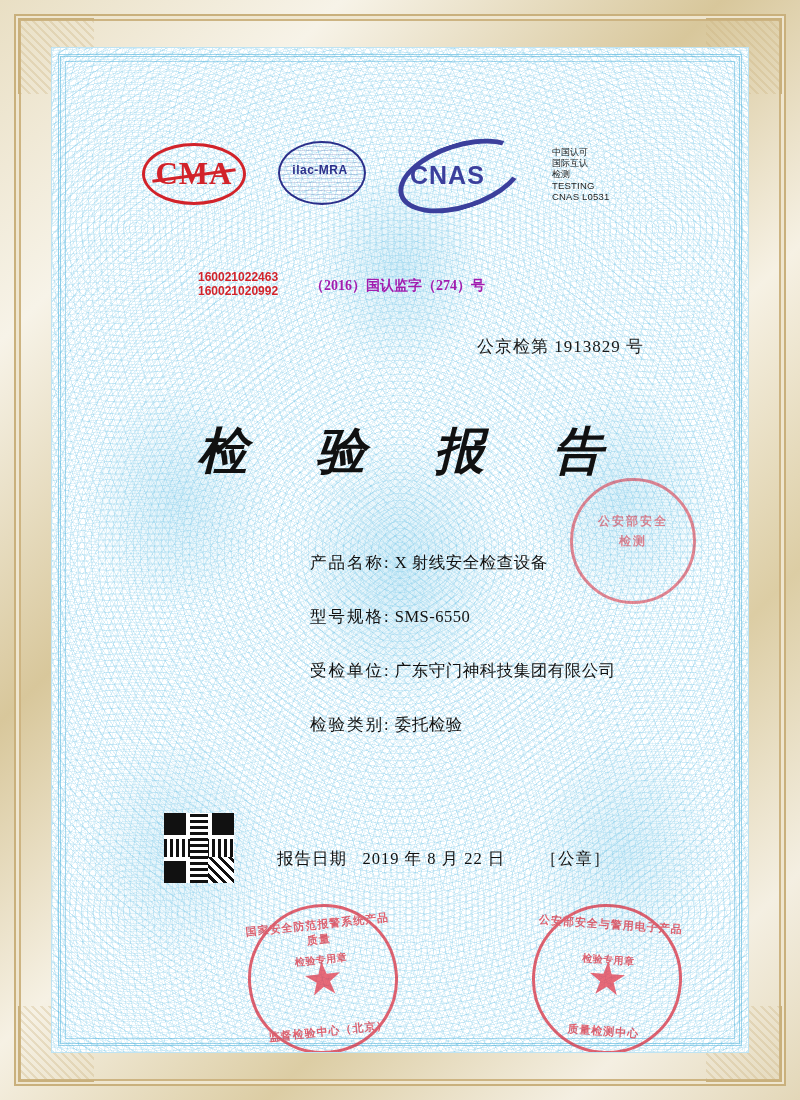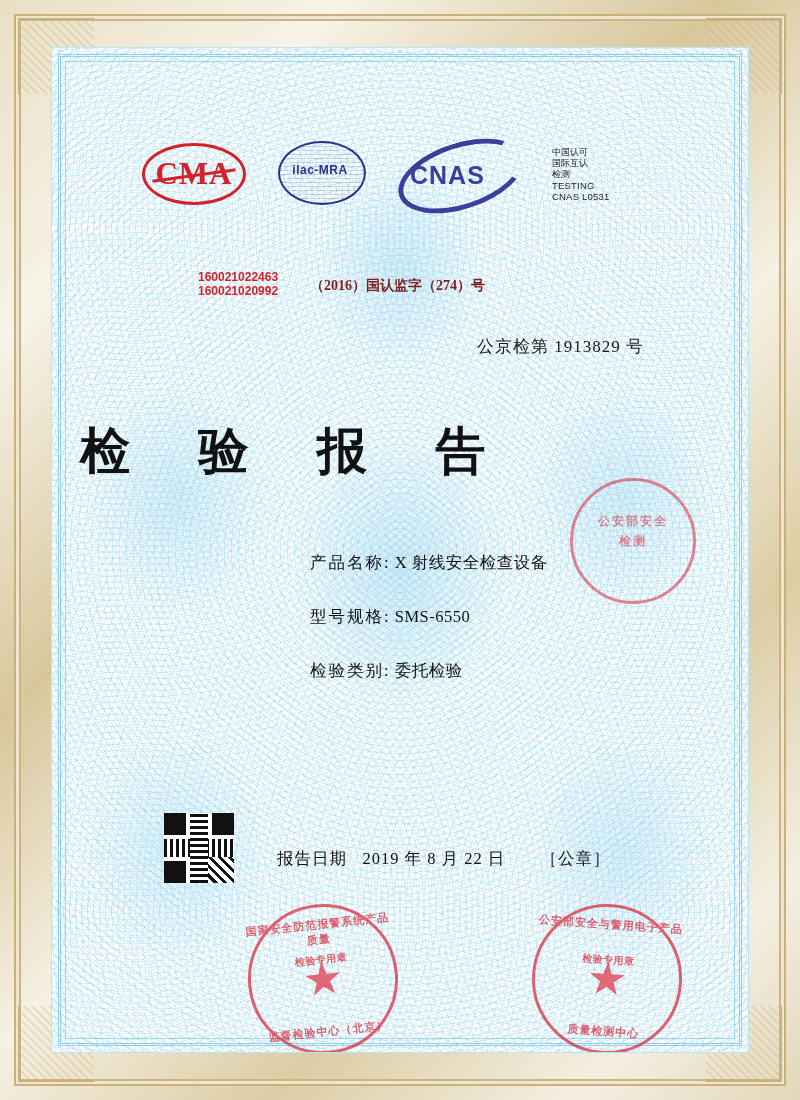--- a/index.html
+++ b/index.html
@@ -117,34 +117,36 @@
   }
   .cnas-text .en{font-size:9.5px;letter-spacing:.2px;}
 
   
   .regnums{
     position:absolute;left:146px;top:222px;
     color:#d2232a;font-family:"Liberation Sans",sans-serif;font-size:12px;line-height:14px;font-weight:bold;
   }
   .approval{
     position:absolute;left:258px;top:229px;
-    color:#7f1d1d;font-family:"Liberation Serif",serif;font-size:14px;font-weight:bold;
+    color:#a21caf;font-family:"Liberation Serif",serif;font-size:14px;font-weight:bold;
   }
 
   .reportno{
     position:absolute;right:104px;top:275px;
     font-size:17px;color:#1a1a1a;letter-spacing:1px;margin-top:12px;
   }
 
   
   .title{
     position:absolute;left:0;right:0;top:370px;
+    text-align:center;
     font-size:50px;font-weight:bold;letter-spacing:28px;
     color:#111;text-indent:28px;
     font-family:"Liberation Serif",serif;
+    font-style:italic;
   }
 
   
   .fields{
     position:absolute;left:258px;top:488px;
     font-size:16.5px;color:#111;line-height:54px;
   }
   .field .label{letter-spacing:2px;}
   .field .value{letter-spacing:.5px;}
 
@@ -270,20 +272,24 @@
       <div class="fields">
         <div class="field">
           <span class="label">产品名称:</span>
           <span class="value">X 射线安全检查设备</span>
         </div>
         <div class="field">
           <span class="label">型号规格:</span>
           <span class="value">SMS-6550</span>
         </div>
         <div class="field">
+          <span class="label">受检单位:</span>
+          <span class="value">广东守门神科技集团有限公司</span>
+        </div>
+        <div class="field">
           <span class="label">检验类别:</span>
           <span class="value">委托检验</span>
         </div>
       </div>
 
       <div class="qr"></div>
 
       <div class="dateline">
         <span>报告日期</span>
         &nbsp;

